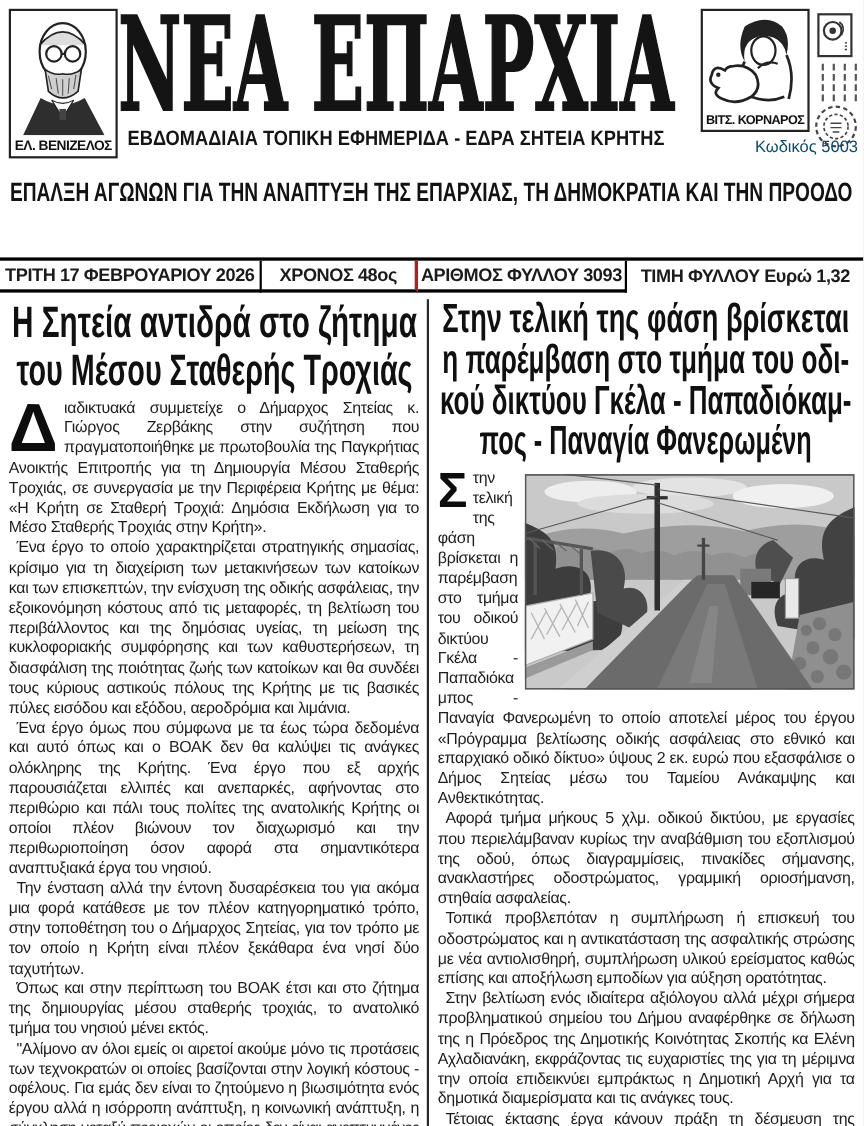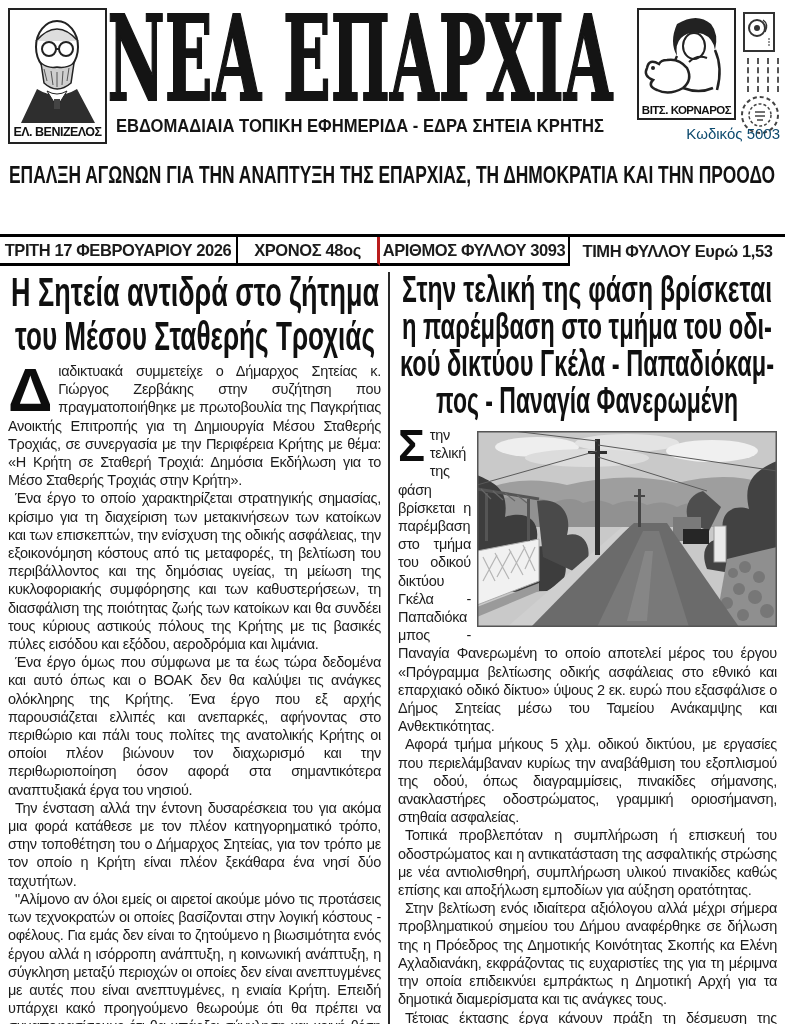--- a/index.html
+++ b/index.html
@@ -142,34 +142,35 @@
   <div class="slogan" data-interactable="false">
     <svg width="785" height="30" data-interactable="false">
       <text x="392" y="23" text-anchor="middle" font-family="Liberation Sans, sans-serif" font-size="24" font-weight="bold" fill="#121212" textLength="766" lengthAdjust="spacingAndGlyphs" data-interactable="false">ΕΠΑΛΞΗ ΑΓΩΝΩΝ ΓΙΑ ΤΗΝ ΑΝΑΠΤΥΞΗ ΤΗΣ ΕΠΑΡΧΙΑΣ, ΤΗ ΔΗΜΟΚΡΑΤΙΑ ΚΑΙ ΤΗΝ ΠΡΟΟΔΟ</text>
     </svg>
   </div>
 
   <div class="infobar" data-interactable="false">
     <div class="cell c1" data-interactable="false">ΤΡΙΤΗ 17 ΦΕΒΡΟΥΑΡΙΟΥ 2026</div>
     <div class="cell c2" data-interactable="false">ΧΡΟΝΟΣ 48ος</div>
     <div class="cell c3" data-interactable="false">ΑΡΙΘΜΟΣ ΦΥΛΛΟΥ 3093</div>
-    <div class="cell c4" data-interactable="false">ΤΙΜΗ ΦΥΛΛΟΥ Ευρώ 1,53</div>
+    <div class="cell c4" data-interactable="false">ΤΙΜΗ ΦΥΛΛΟΥ Ευρώ 1,32</div>
   </div>
 
   <main class="articles" data-interactable="false">
 
     <section class="col col-left" data-interactable="false">
       <svg class="headline-svg" width="374" height="86" data-interactable="false">
         <text x="187" y="34" text-anchor="middle" font-family="Liberation Sans, sans-serif" font-size="40" font-weight="bold" fill="#101010" textLength="368" lengthAdjust="spacingAndGlyphs" data-interactable="false">Η Σητεία αντιδρά στο ζήτημα</text>
         <text x="187" y="78" text-anchor="middle" font-family="Liberation Sans, sans-serif" font-size="40" font-weight="bold" fill="#101010" textLength="360" lengthAdjust="spacingAndGlyphs" data-interactable="false">του Μέσου Σταθερής Τροχιάς</text>
       </svg>
       <p data-interactable="false"><span class="dropcap" data-interactable="false">Δ</span><span data-interactable="false">ιαδικτυακά συμμετείχε ο Δήμαρχος Σητείας κ. Γιώργος Ζερβάκης στην συζήτηση που πραγματοποιήθηκε με πρωτοβουλία της Παγκρήτιας Ανοικτής Επιτροπής για τη Δημιουργία Μέσου Σταθερής Τροχιάς, σε συνεργασία με την Περιφέρεια Κρήτης με θέμα: «Η Κρήτη σε Σταθερή Τροχιά: Δημόσια Εκδήλωση για το Μέσο Σταθερής Τροχιάς στην Κρήτη».</span></p>
       <p class="ind" data-interactable="false">Ένα έργο το οποίο χαρακτηρίζεται στρατηγικής σημασίας, κρίσιμο για τη διαχείριση των μετακινήσεων των κατοίκων και των επισκεπτών, την ενίσχυση της οδικής ασφάλειας, την εξοικονόμηση κόστους από τις μεταφορές, τη βελτίωση του περιβάλλοντος και της δημόσιας υγείας, τη μείωση της κυκλοφοριακής συμφόρησης και των καθυστερήσεων, τη διασφάλιση της ποιότητας ζωής των κατοίκων και θα συνδέει τους κύριους αστικούς πόλους της Κρήτης με τις βασικές πύλες εισόδου και εξόδου, αεροδρόμια και λιμάνια.</p>
       <p class="ind" data-interactable="false">Ένα έργο όμως που σύμφωνα με τα έως τώρα δεδομένα και αυτό όπως και ο ΒΟΑΚ δεν θα καλύψει τις ανάγκες ολόκληρης της Κρήτης. Ένα έργο που εξ αρχής παρουσιάζεται ελλιπές και ανεπαρκές, αφήνοντας στο περιθώριο και πάλι τους πολίτες της ανατολικής Κρήτης οι οποίοι πλέον βιώνουν τον διαχωρισμό και την περιθωριοποίηση όσον αφορά στα σημαντικότερα αναπτυξιακά έργα του νησιού.</p>
       <p class="ind" data-interactable="false">Την ένσταση αλλά την έντονη δυσαρέσκεια του για ακόμα μια φορά κατάθεσε με τον πλέον κατηγορηματικό τρόπο, στην τοποθέτηση του ο Δήμαρχος Σητείας, για τον τρόπο με τον οποίο η Κρήτη είναι πλέον ξεκάθαρα ένα νησί δύο ταχυτήτων.</p>
+      <p class="ind" data-interactable="false">Όπως και στην περίπτωση του ΒΟΑΚ έτσι και στο ζήτημα της δημιουργίας μέσου σταθερής τροχιάς, το ανατολικό τμήμα του νησιού μένει εκτός.</p>
       <p class="ind" data-interactable="false">"Αλίμονο αν όλοι εμείς οι αιρετοί ακούμε μόνο τις προτάσεις των τεχνοκρατών οι οποίες βασίζονται στην λογική κόστους - οφέλους. Για εμάς δεν είναι το ζητούμενο η βιωσιμότητα ενός έργου αλλά η ισόρροπη ανάπτυξη, η κοινωνική ανάπτυξη, η σύγκληση μεταξύ περιοχών οι οποίες δεν είναι ανεπτυγμένες με αυτές που είναι ανεπτυγμένες, η ενιαία Κρήτη. Επειδή υπάρχει κακό προηγούμενο θεωρούμε ότι θα πρέπει να συναποφασίσουμε ότι θα υπάρξει σύγκληση και κοινή θέση ότι το Μέσο Σταθερής Τροχιάς στην Κρήτη θα πρέπει να συνδέσει τα δύο άκρα του νησιού" είπε μεταξύ άλλων στην τοποθέτηση του ο κ. Ζερβάκης.</p>
     </section>
 
     <section class="col col-right" data-interactable="false">
       <svg class="headline-svg" width="379" height="150" data-interactable="false">
         <text x="189" y="30" text-anchor="middle" font-family="Liberation Sans, sans-serif" font-size="37" font-weight="bold" fill="#101010" textLength="370" lengthAdjust="spacingAndGlyphs" data-interactable="false">Στην τελική της φάση βρίσκεται</text>
         <text x="189" y="67" text-anchor="middle" font-family="Liberation Sans, sans-serif" font-size="37" font-weight="bold" fill="#101010" textLength="370" lengthAdjust="spacingAndGlyphs" data-interactable="false">η παρέμβαση στο τμήμα του οδι-</text>
         <text x="189" y="104" text-anchor="middle" font-family="Liberation Sans, sans-serif" font-size="37" font-weight="bold" fill="#101010" textLength="374" lengthAdjust="spacingAndGlyphs" data-interactable="false">κού δικτύου Γκέλα - Παπαδιόκαμ-</text>
         <text x="189" y="141" text-anchor="middle" font-family="Liberation Sans, sans-serif" font-size="37" font-weight="bold" fill="#101010" textLength="302" lengthAdjust="spacingAndGlyphs" data-interactable="false">πος - Παναγία Φανερωμένη</text>
       </svg>
@@ -214,18 +215,18 @@
         <rect x="118" y="8" width="5" height="116" fill="#2f2f2f"></rect>
         <rect x="111" y="20" width="19" height="3" fill="#2f2f2f"></rect>
         <path d="M120,10 L36,0 M121,14 L300,40 M120,20 L0,54 M121,26 L230,60" stroke="#5a5a5a" stroke-width="1" fill="none"></path>
         <rect x="161" y="58" width="3" height="38" fill="#454545"></rect>
         <rect x="157" y="64" width="11" height="2" fill="#454545"></rect>
         <rect x="0.75" y="0.75" width="298.5" height="194.5" fill="none" stroke="#555" stroke-width="1.5"></rect>
       </svg>
 
       <p data-interactable="false"><span class="dropcap small" data-interactable="false">Σ</span><span data-interactable="false">την τελική της φάση βρίσκεται η παρέμβαση στο τμήμα του οδικού δικτύου Γκέλα - Παπαδιόκαμπος - Παναγία Φανερωμένη το οποίο αποτελεί μέρος του έργου «Πρόγραμμα βελτίωσης οδικής ασφάλειας στο εθνικό και επαρχιακό οδικό δίκτυο» ύψους 2 εκ. ευρώ που εξασφάλισε ο Δήμος Σητείας μέσω του Ταμείου Ανάκαμψης και Ανθεκτικότητας.</span></p>
       <p class="ind" data-interactable="false">Αφορά τμήμα μήκους 5 χλμ. οδικού δικτύου, με εργασίες που περιελάμβαναν κυρίως την αναβάθμιση του εξοπλισμού της οδού, όπως διαγραμμίσεις, πινακίδες σήμανσης, ανακλαστήρες οδοστρώματος, γραμμική οριοσήμανση, στηθαία ασφαλείας.</p>
-      <p class="ind" data-interactable="false">Τοπικά προβλεπόταν η συμπλήρωση ή επισκευή του οδοστρώματος και η αντικατάσταση της ασφαλτικής στρώσης με νέα αντιολισθηρή, συμπλήρωση υλικού πινακίδες καθώς επίσης και αποξήλωση εμποδίων για αύξηση ορατότητας.</p>
+      <p class="ind" data-interactable="false">Τοπικά προβλεπόταν η συμπλήρωση ή επισκευή του οδοστρώματος και η αντικατάσταση της ασφαλτικής στρώσης με νέα αντιολισθηρή, συμπλήρωση υλικού ερείσματος καθώς επίσης και αποξήλωση εμποδίων για αύξηση ορατότητας.</p>
       <p class="ind" data-interactable="false">Στην βελτίωση ενός ιδιαίτερα αξιόλογου αλλά μέχρι σήμερα προβληματικού σημείου του Δήμου αναφέρθηκε σε δήλωση της η Πρόεδρος της Δημοτικής Κοινότητας Σκοπής κα Ελένη Αχλαδιανάκη, εκφράζοντας τις ευχαριστίες της για τη μέριμνα την οποία επιδεικνύει εμπράκτως η Δημοτική Αρχή για τα δημοτικά διαμερίσματα και τις ανάγκες τους.</p>
       <p class="ind" data-interactable="false">Τέτοιας έκτασης έργα κάνουν πράξη τη δέσμευση της Δημοτικής Αρχής να δοθεί η δέουσα προσοχή και προτεραιότητα στα Δημοτικά Διαμερίσματα του Δήμου που για πολλά χρόνια είχαν αφεθεί στην τύχη τους.</p>
     </section>
   </main>
 </div>
 
 </body></html>

